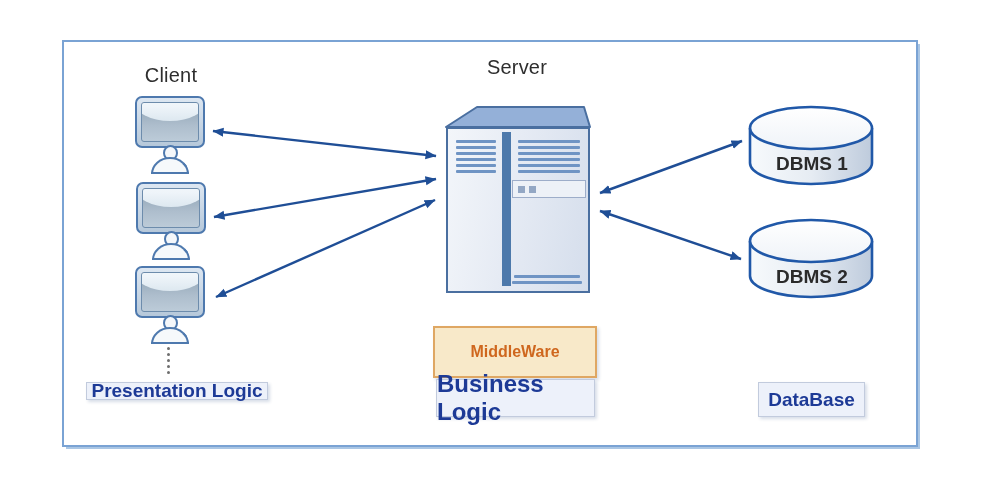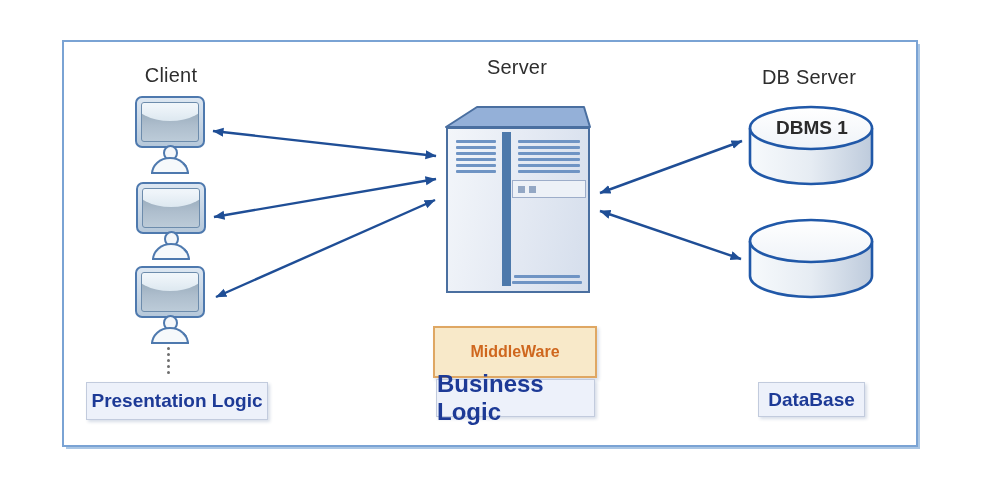--- a/index.html
+++ b/index.html
@@ -70,34 +70,34 @@
   .bay {
     position:absolute; left:64px; top:51px; width:74px; height:18px; box-sizing:border-box;
     background:#edf1f7; border:1px solid #9dadc9;
   }
   .bay i { position:absolute; top:5px; width:7px; height:7px; background:#93a7c4; }
   .bay i.s1 { left:5px; } .bay i.s2 { left:16px; }
   .bline { position:absolute; height:3px; background:#6f94c4; border-radius:1px; }
 
   .dbms-label {
     position:absolute; width:126px; text-align:center;
-    font-size:19px; font-weight:bold; color:#2b2b2b;
+    font-size:19px; font-weight:bold; color:#2b2b2b;margin-top:36px;
   }
   .d1 { left:749px; top:117px; }
   .d2 { left:749px; top:230px; }
 
   
   .box {
     position:absolute; box-sizing:border-box;
     display:flex; align-items:center; justify-content:center;
     background:var(--label-bg,#edf1fa); border:1px solid var(--label-border,#c2cbdd);
     color:var(--label-text,#1d3a96); font-weight:bold;
     box-shadow:2px 2px 3px rgba(125,145,180,0.3);
   }
-  .presentation { left:86px;  top:382px; width:182px; height:38px; font-size:19px; }
+  .presentation { left:86px;  top:382px; width:182px; height:18px; font-size:19px; }
   .business     { left:436px; top:379px; width:159px; height:38px; font-size:24px; }
   .database     { left:758px; top:382px; width:107px; height:35px; font-size:19px; }
   .middleware   {
     left:433px; top:326px; width:164px; height:52px; font-size:16px;
     background:var(--middleware-bg,#f8e9c9); border:2px solid var(--middleware-border,#dfa763);
     color:var(--middleware-text,#cf671e);
   }
 </style>
 </head>
 <body>
@@ -136,21 +136,20 @@
     </g>
 
     <g>
       <path class="cyl-body" d="M750,241 v35 a61,21 0 0 0 122,0 v-35"></path>
       <ellipse class="cyl-top" cx="811" cy="241" rx="61" ry="21"></ellipse>
     </g>
   </svg>
 
   <div class="title t-client">Client</div>
   <div class="title t-server">Server</div>
-  <div class="title t-db">DB Server</div>
 
   <div class="client c1">
     <div class="monitor">
         <div class="screen"></div>
       </div>
     <div class="person">
         <div class="head"></div>
         <div class="pbody"></div>
       </div>
   </div>
@@ -196,18 +195,19 @@
     <div class="vent" style="left:70px; top:41px; width:62px;"></div>
     <div class="bay">
         <i class="s1"></i>
         <i class="s2"></i>
       </div>
     <div class="bline" style="left:66px; top:146px; width:66px;"></div>
     <div class="bline" style="left:64px; top:152px; width:70px;"></div>
   </div>
 
   <div class="dbms-label d1">DBMS 1</div>
+  <div class="dbms-label d2">DBMS 2</div>
 
   <div class="box middleware">MiddleWare</div>
   <div class="box presentation">Presentation Logic</div>
   <div class="box business">Business Logic</div>
   <div class="box database">DataBase</div>
 </div>
 
 </body></html>

